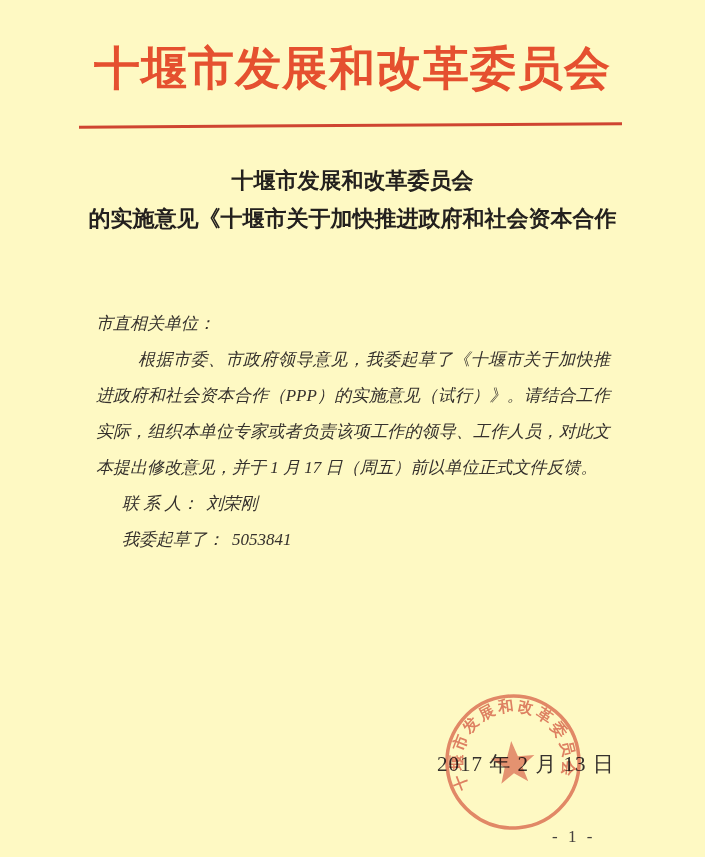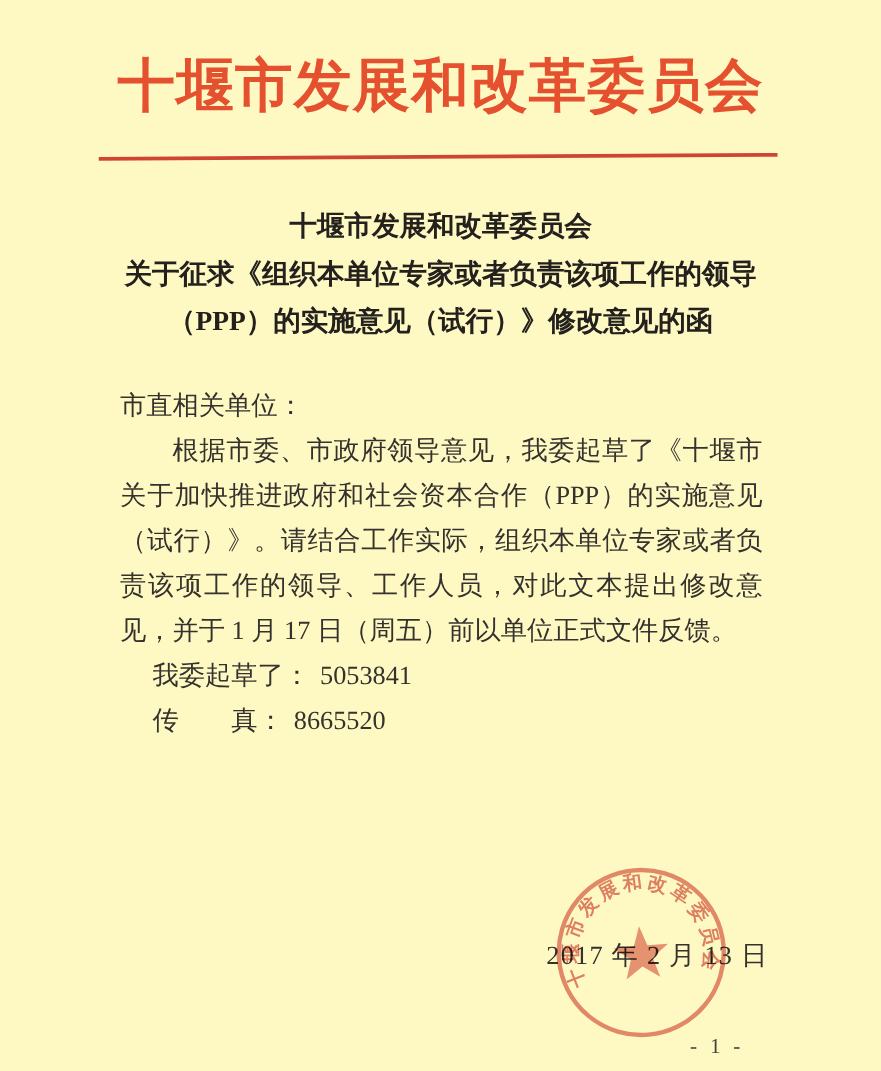--- a/index.html
+++ b/index.html
@@ -51,24 +51,25 @@
     line-height: 38px;
     font-weight: 700;
     color: #23201e;
   }
   
   .body-block {
     position: absolute;
     top: 306px;
     left: 96px;
     width: 514px;
-    font-size: 21px;
+    font-size: 17px;
     line-height: 36px;
     color: #35312d;
     text-align: justify;
+    font-style: italic;
   }
   .salutation { margin: 0; }
   .main-para {
     margin: 0;
     text-indent: 42px;
   }
   .contacts { margin-left: 26px; }
   .contact-row { height: 36px; }
   .c-label { margin-right: 8px; }
   .attachment {
@@ -113,34 +114,33 @@
 </head>
 <body>
 
 <div class="page">
 
   <div class="letterhead-org">十堰市发展和改革委员会</div>
   <div class="red-rule"></div>
 
   <div class="doc-title">
     <div>十堰市发展和改革委员会</div>
-    <div>关于征求《组织本单位专家或者负责该项工作的领导</div>
-    <div>（PPP）的实施意见（试行）》修改意见的函</div>
+    <div>的实施意见《十堰市关于加快推进政府和社会资本合作</div>
   </div>
 
   <div class="body-block">
     <p class="salutation">市直相关单位：</p>
     <p class="main-para">根据市委、市政府领导意见，我委起草了《十堰市关于加快推进政府和社会资本合作（PPP）的实施意见（试行）》。请结合工作实际，组织本单位专家或者负责该项工作的领导、工作人员，对此文本提出修改意见，并于 1 月 17 日（周五）前以单位正式文件反馈。</p>
 
     <div class="contacts">
       <div class="contact-row">
-        <span class="c-label">我委起草了：</span><span>5053841</span>
+        <span class="c-label">联 系 人：</span><span>刘荣刚</span>
       </div>
       <div class="contact-row">
-        <span class="c-label">传　　真：</span><span>8665520</span>
+        <span class="c-label">我委起草了：</span><span>5053841</span>
       </div>
     </div>
 
   </div>
 
   <div class="date-line">2017 年 2 月 13 日</div>
 
   <div class="seal">
     <svg viewBox="0 0 144 144" xmlns="http://www.w3.org/2000/svg">
       <circle cx="72" cy="72" r="66" fill="none" stroke="#dd7670" stroke-width="3.5"></circle>

